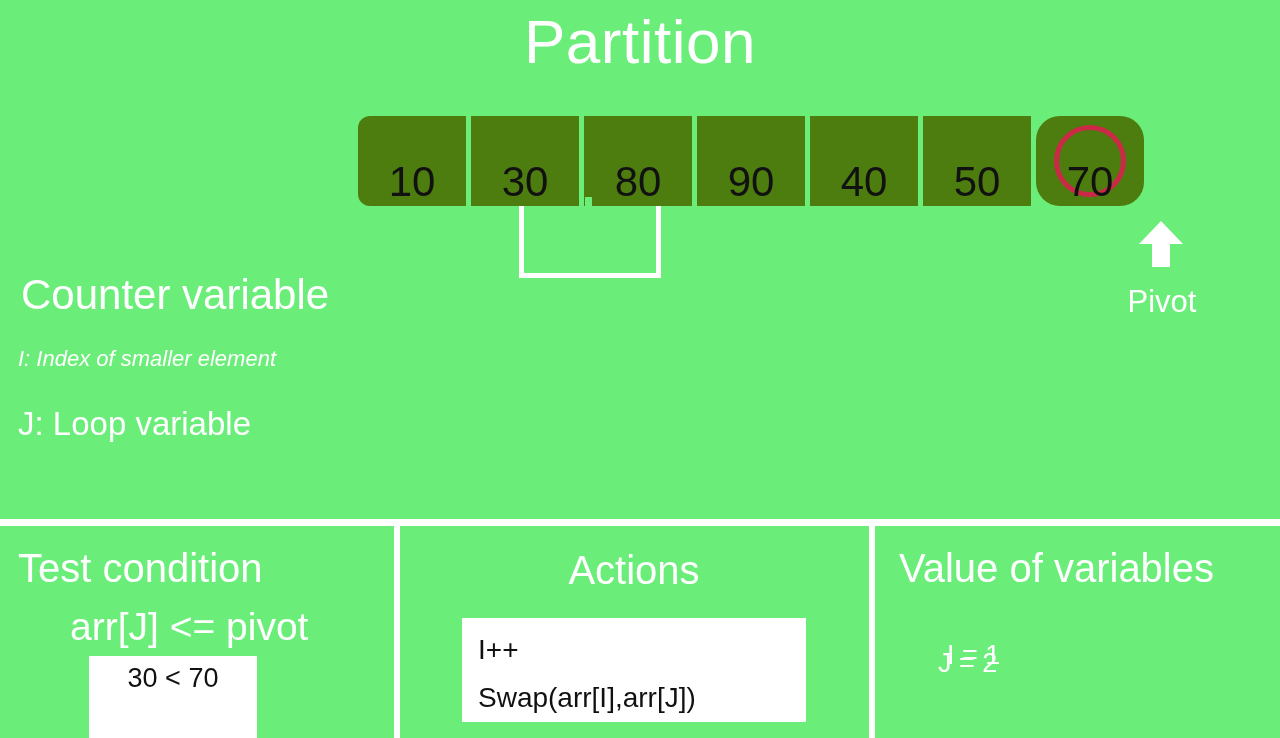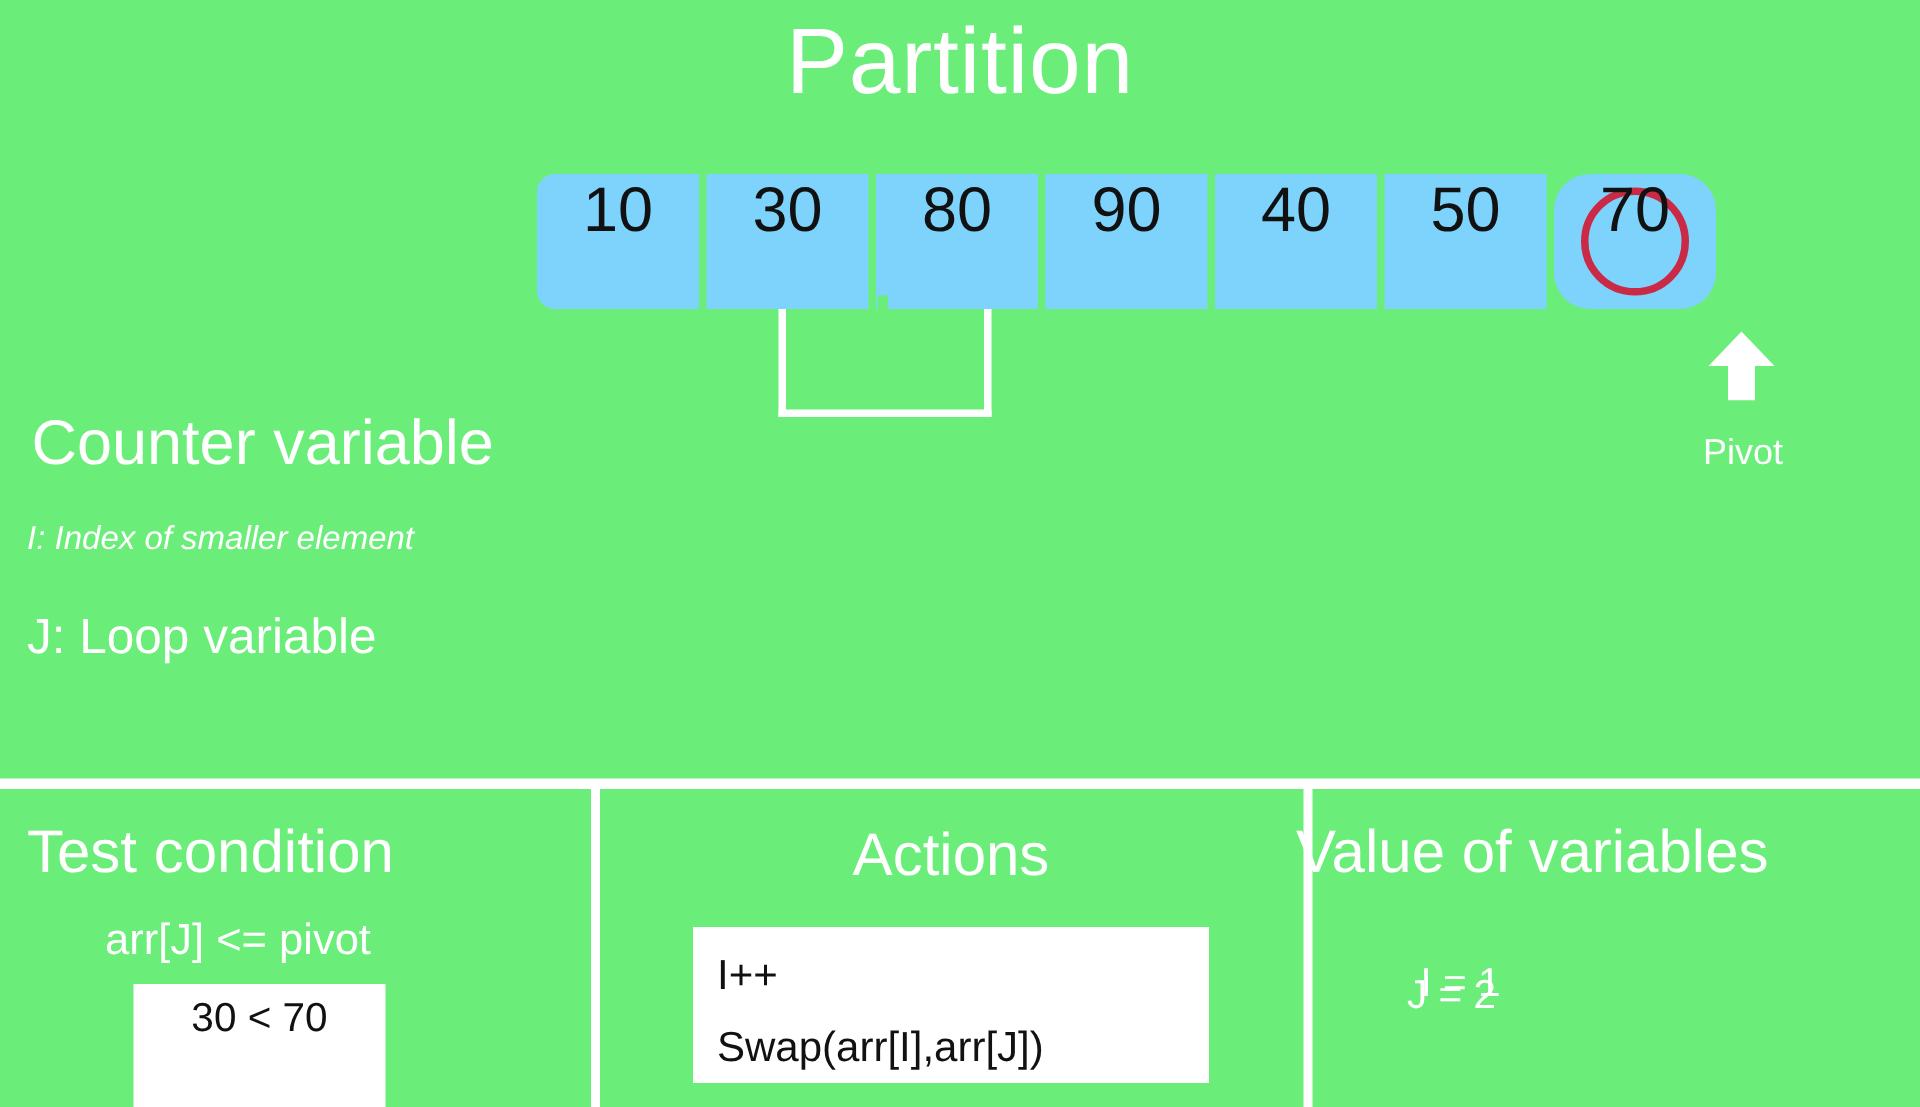--- a/index.html
+++ b/index.html
@@ -43,23 +43,23 @@
     top: 116px;
     width: 860px;
     height: 90px;
     display: flex;
     gap: 5px;
   }
   .cell {
     position: relative;
     width: 108px;
     height: 90px;
-    background: #7dd3fc;
+    background: #4d7c0f;
     display: flex;
-    align-items: flex-start;
+    align-items: flex-end;
     justify-content: center;
     color: #111111;
     font-size: 42px;
     font-weight: 400;
   }
   .cell.first {
     border-top-left-radius: 12px;
     border-bottom-left-radius: 12px;
   }
   .cell.last {
@@ -112,21 +112,21 @@
     width: 44px;
     height: 46px;
   }
   .pivot-label {
     position: absolute;
     left: 1080px;
     top: 286px;
     width: 164px;
     text-align: center;
     color: #ffffff;
-    font-size: 24px;
+    font-size: 31px;
     line-height: 32px;
   }
 
   
   .counter-heading {
     position: absolute;
     left: 21px;
     top: 268px;
     color: #ffffff;
     font-size: 42px;
@@ -171,28 +171,28 @@
 
   .panel-title {
     position: absolute;
     color: #ffffff;
     font-size: 40px;
     line-height: 52px;
     white-space: nowrap;
   }
   #panel-title-test    { left: 18px;  top: 542px; }
   #panel-title-actions { left: 400px; top: 544px; width: 468px; text-align: center; }
-  #panel-title-values  { left: 864px; top: 542px; }
+  #panel-title-values  { left: 899px; top: 542px; }
 
   .sub-expr {
     position: absolute;
     left: 70px;
     top: 609px;
     color: #ffffff;
-    font-size: 29px;
+    font-size: 39px;
     line-height: 36px;
   }
 
   .white-box {
     position: absolute;
     background: #ffffff;
     color: #111111;
     box-sizing: border-box;
   }
   #test-result-box {

